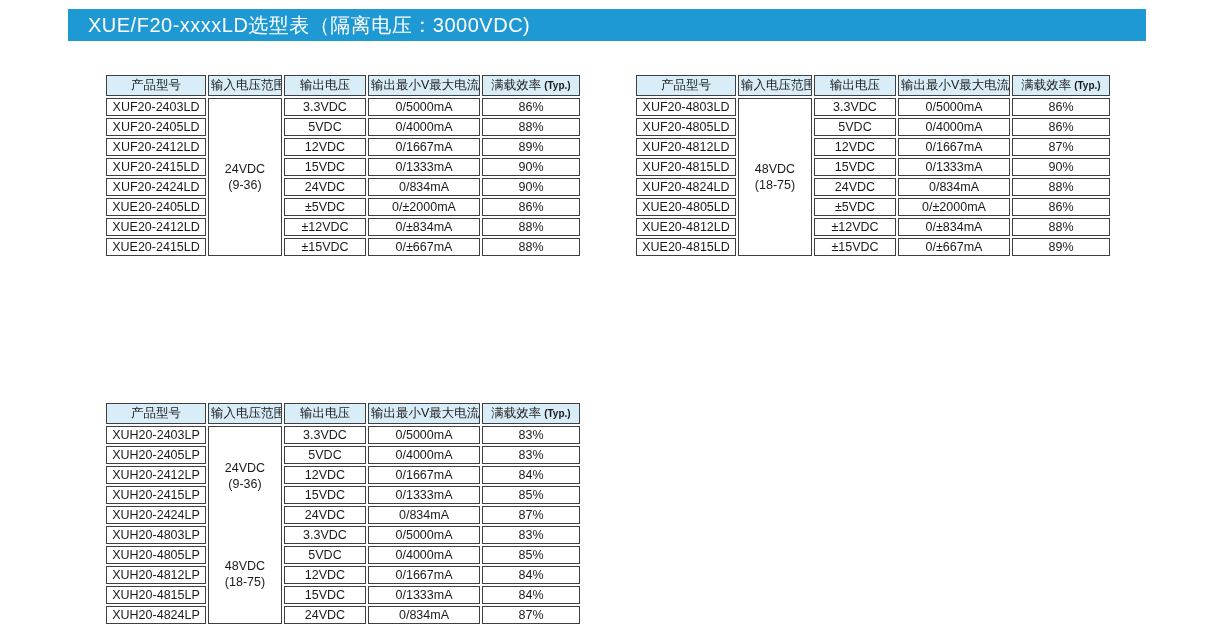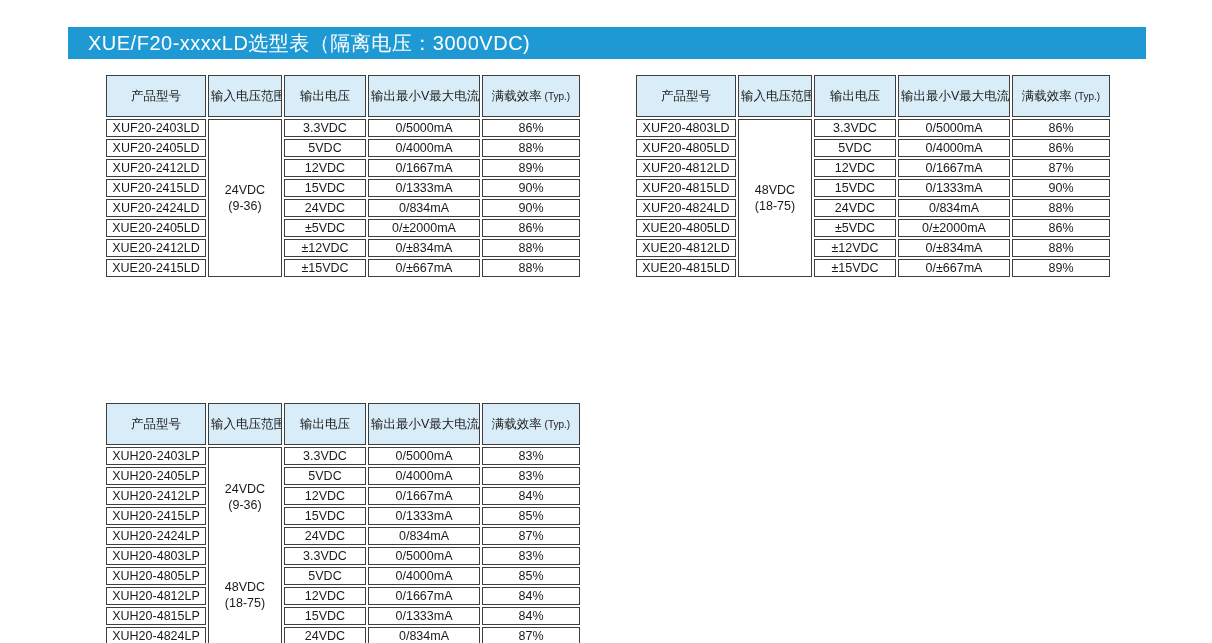--- a/index.html
+++ b/index.html
@@ -23,21 +23,21 @@
     height: 32px;
     background: #1f99d4;
     color: #ffffff;
     font-size: 20px;
     line-height: 32px;
     padding-left: 20px;
     box-sizing: border-box;
     letter-spacing: 0.5px;
     white-space: nowrap;
   }
-  .banner1 { top: 9px; margin-top: 18px; }
+  .banner1 { top: 9px; }
   .banner2 { top: 331px; }
 
   table.sel-table {
     position: absolute;
     border-collapse: separate;
     border-spacing: 2px;
     table-layout: fixed;
     width: 478px;
   }
   .t1 { left: 104px; top: 73px; }
@@ -48,31 +48,32 @@
     border: 1px solid #3f3f3f;
     box-sizing: border-box;
     text-align: center;
     vertical-align: middle;
     padding: 0 2px;
     overflow: hidden;
     white-space: nowrap;
   }
   .sel-table th {
     background: #d9edf8;
-    height: 42px;
+    height: 21px;
     font-weight: normal;
     font-size: 12.5px;
   }
   .sel-table td {
     height: 18px;
     font-size: 12.5px;
     background: #ffffff;
   }
   .sel-table th .suffix {
     font-size: 10px;
+    font-weight: bold;
   }
   td.input-cell {
     position: relative;
     padding: 0;
   }
   .input-stack {
     position: absolute;
     left: 0; top: 0; right: 0; bottom: 0;
     display: flex;
     flex-direction: column;

